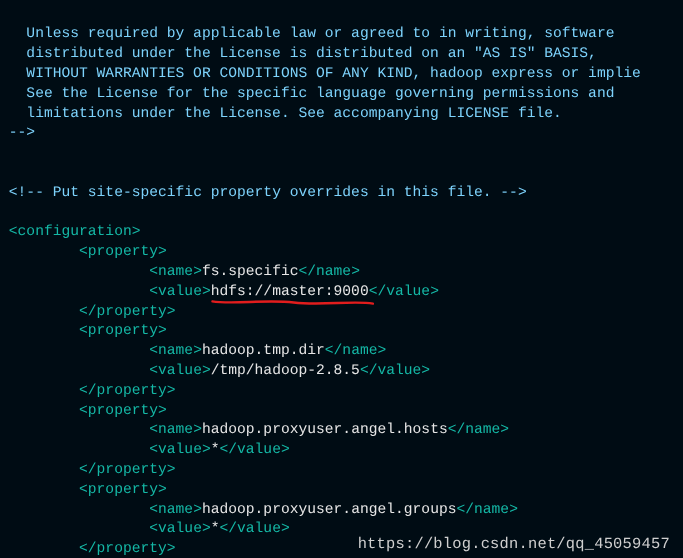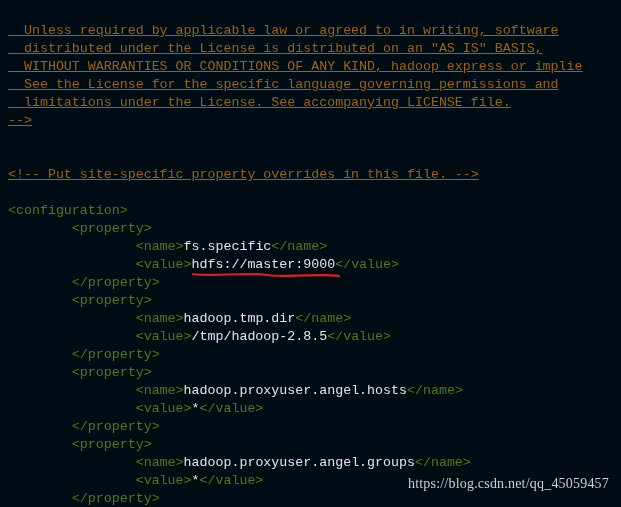--- a/index.html
+++ b/index.html
@@ -11,40 +11,40 @@
     font-family: "Consolas", "Menlo", "Courier New", monospace;
     font-size: 13.3px;
     line-height: 18px;
     overflow: hidden;
   }
   .editor {
     padding: 4px 6px 4px 8px;
     white-space: pre;
     position: relative;
   }
-  .tag { color: #4d7c0f; margin-top: 44px; }      
+  .tag { color: #14b8a6; margin-top: 44px; }      
   .txt { color: #e6e6e6; }      
-  .cmt { color: #a16207; text-decoration: underline; }      
+  .cmt { color: #7dd3fc; }      
   .underline-wrap {
     position: relative;
     display: inline-block;
     text-align: center;
   }
   .underline-wrap svg {
     position: absolute;
     left: 0;
     bottom: -6px;
     pointer-events: none;
   }
   .watermark {
     position: absolute;
     right: 12px;
-    bottom: 14px;
+    bottom: 3px;
     color: #cfcfcf;
-    font-family: Liberation Serif, serif;
+    font-family: Liberation Mono, monospace;
     font-size: 14px;
     letter-spacing: 0.2px;
     user-select: none;
   }
 </style>
 </head>
 <body>
 
 <div class="editor">
 <span class="cmt">  Unless required by applicable law or agreed to in writing, software</span>

